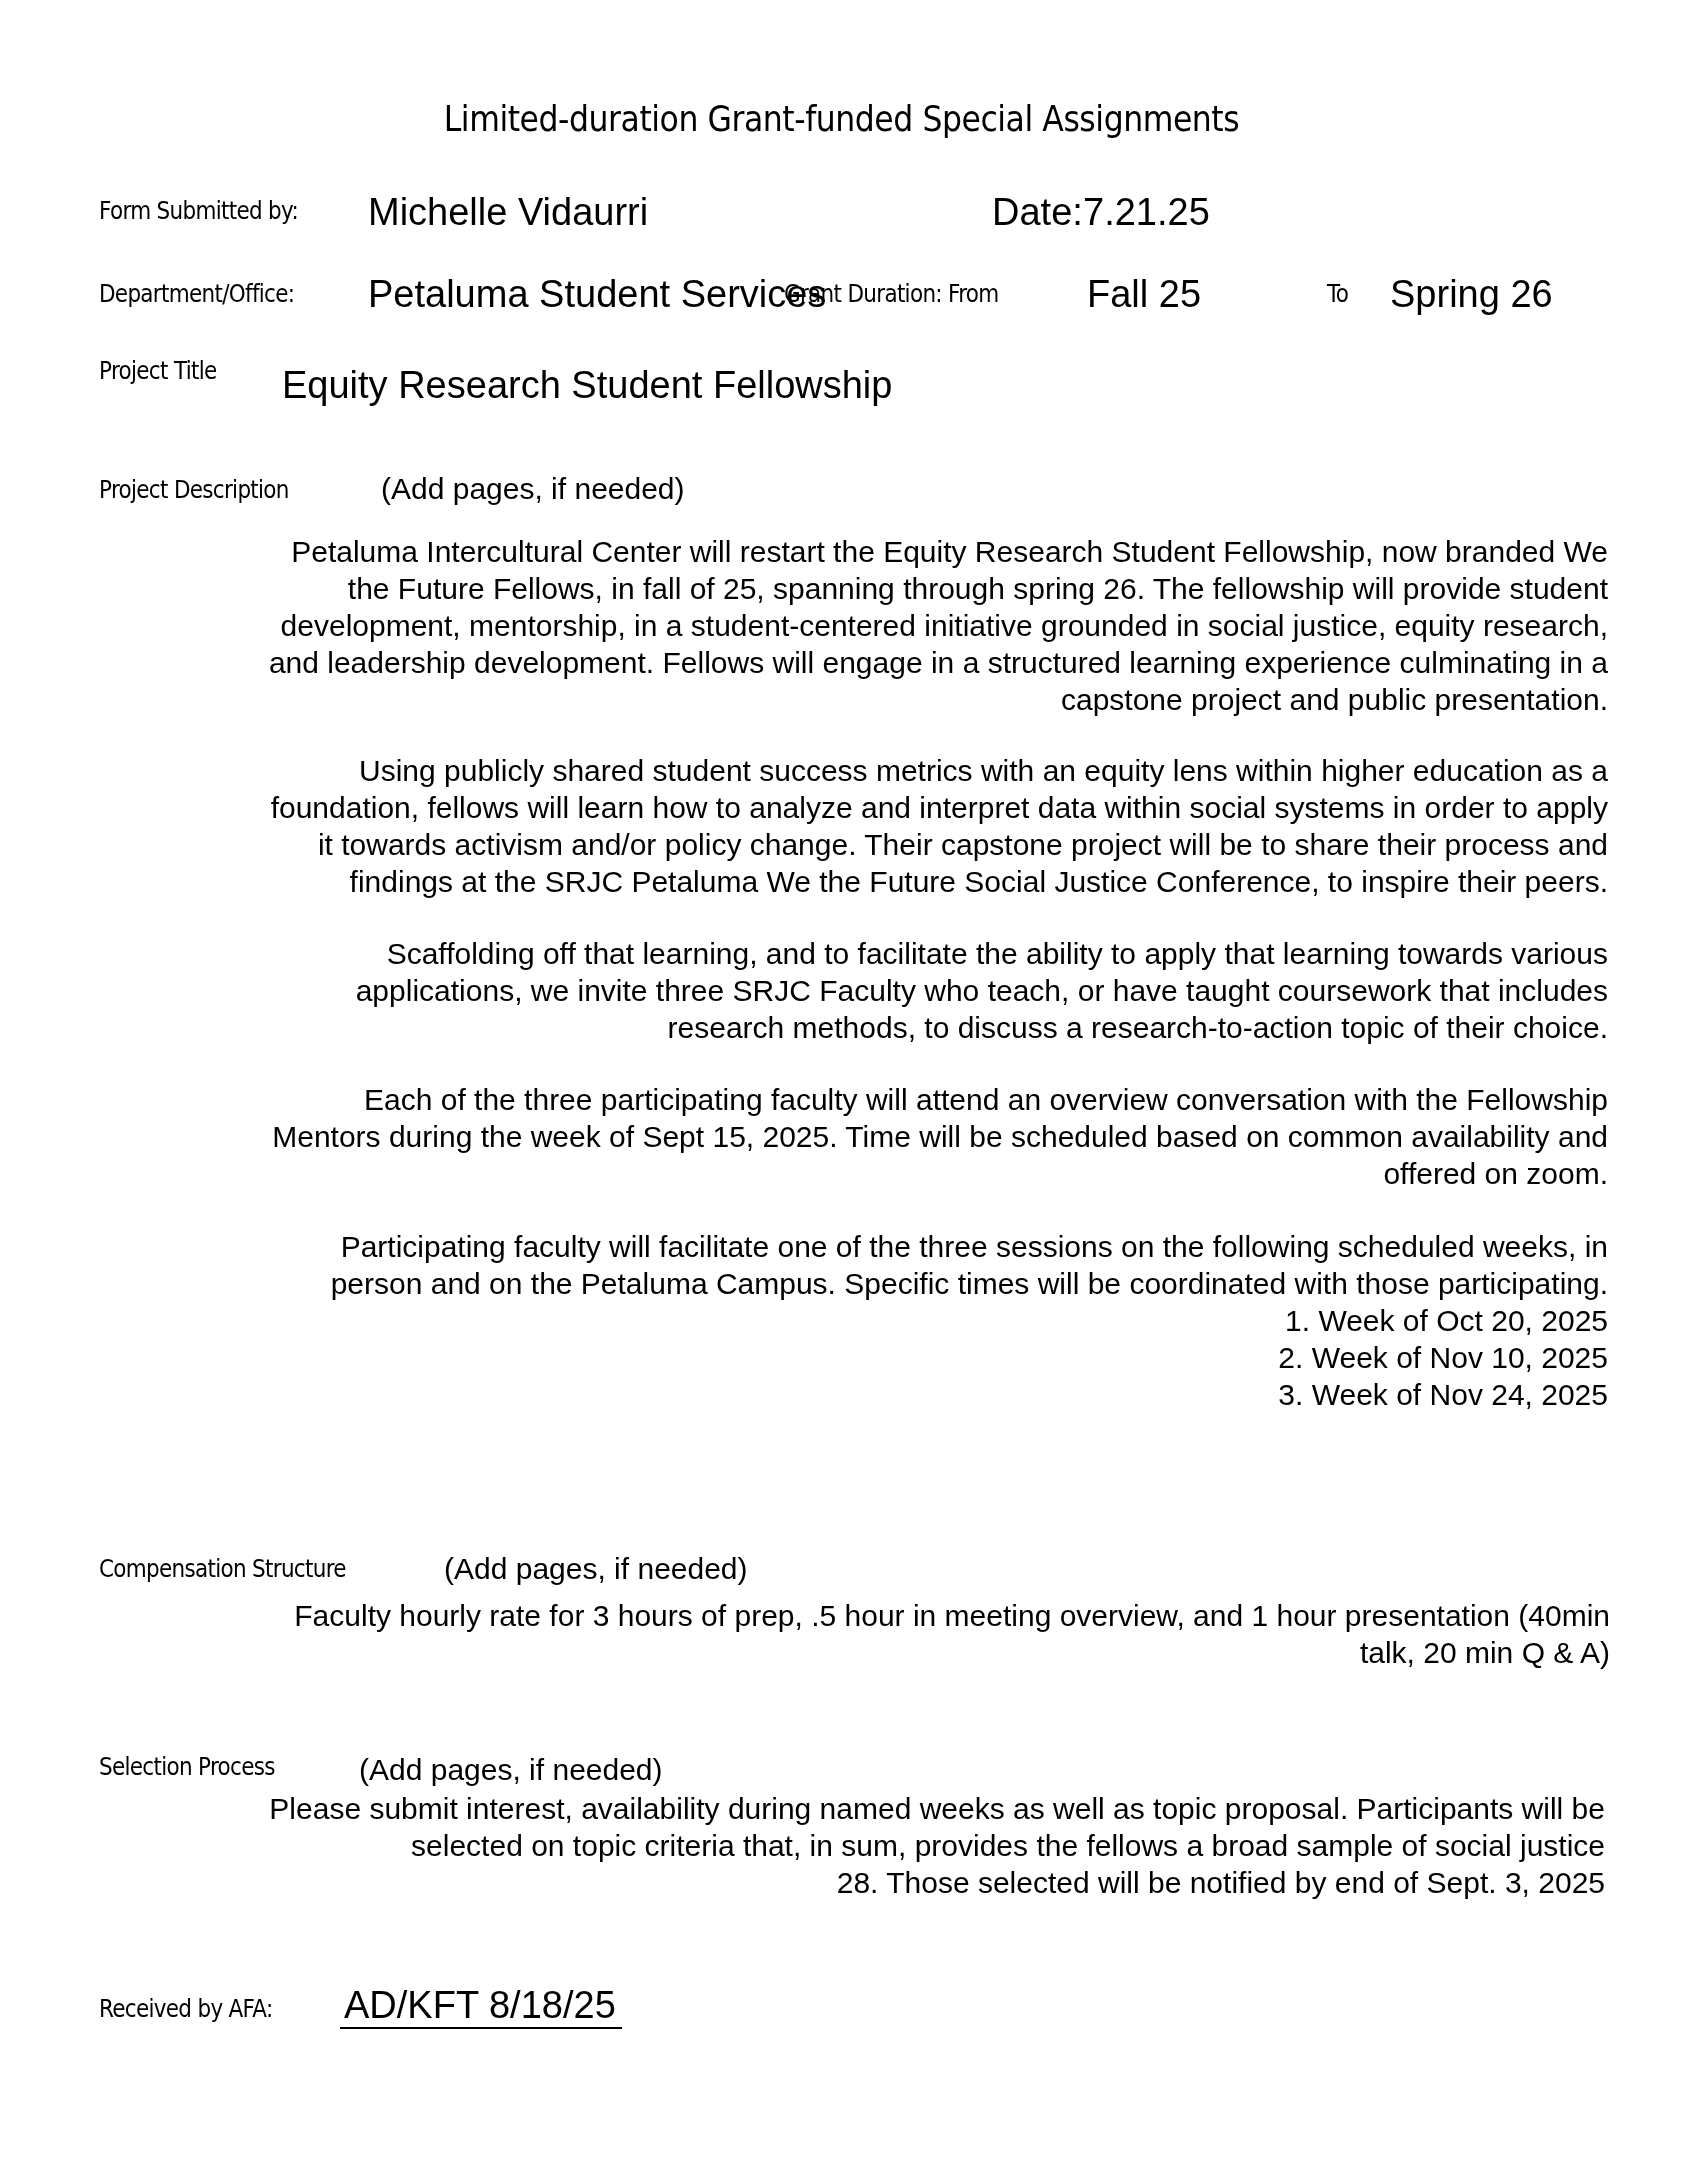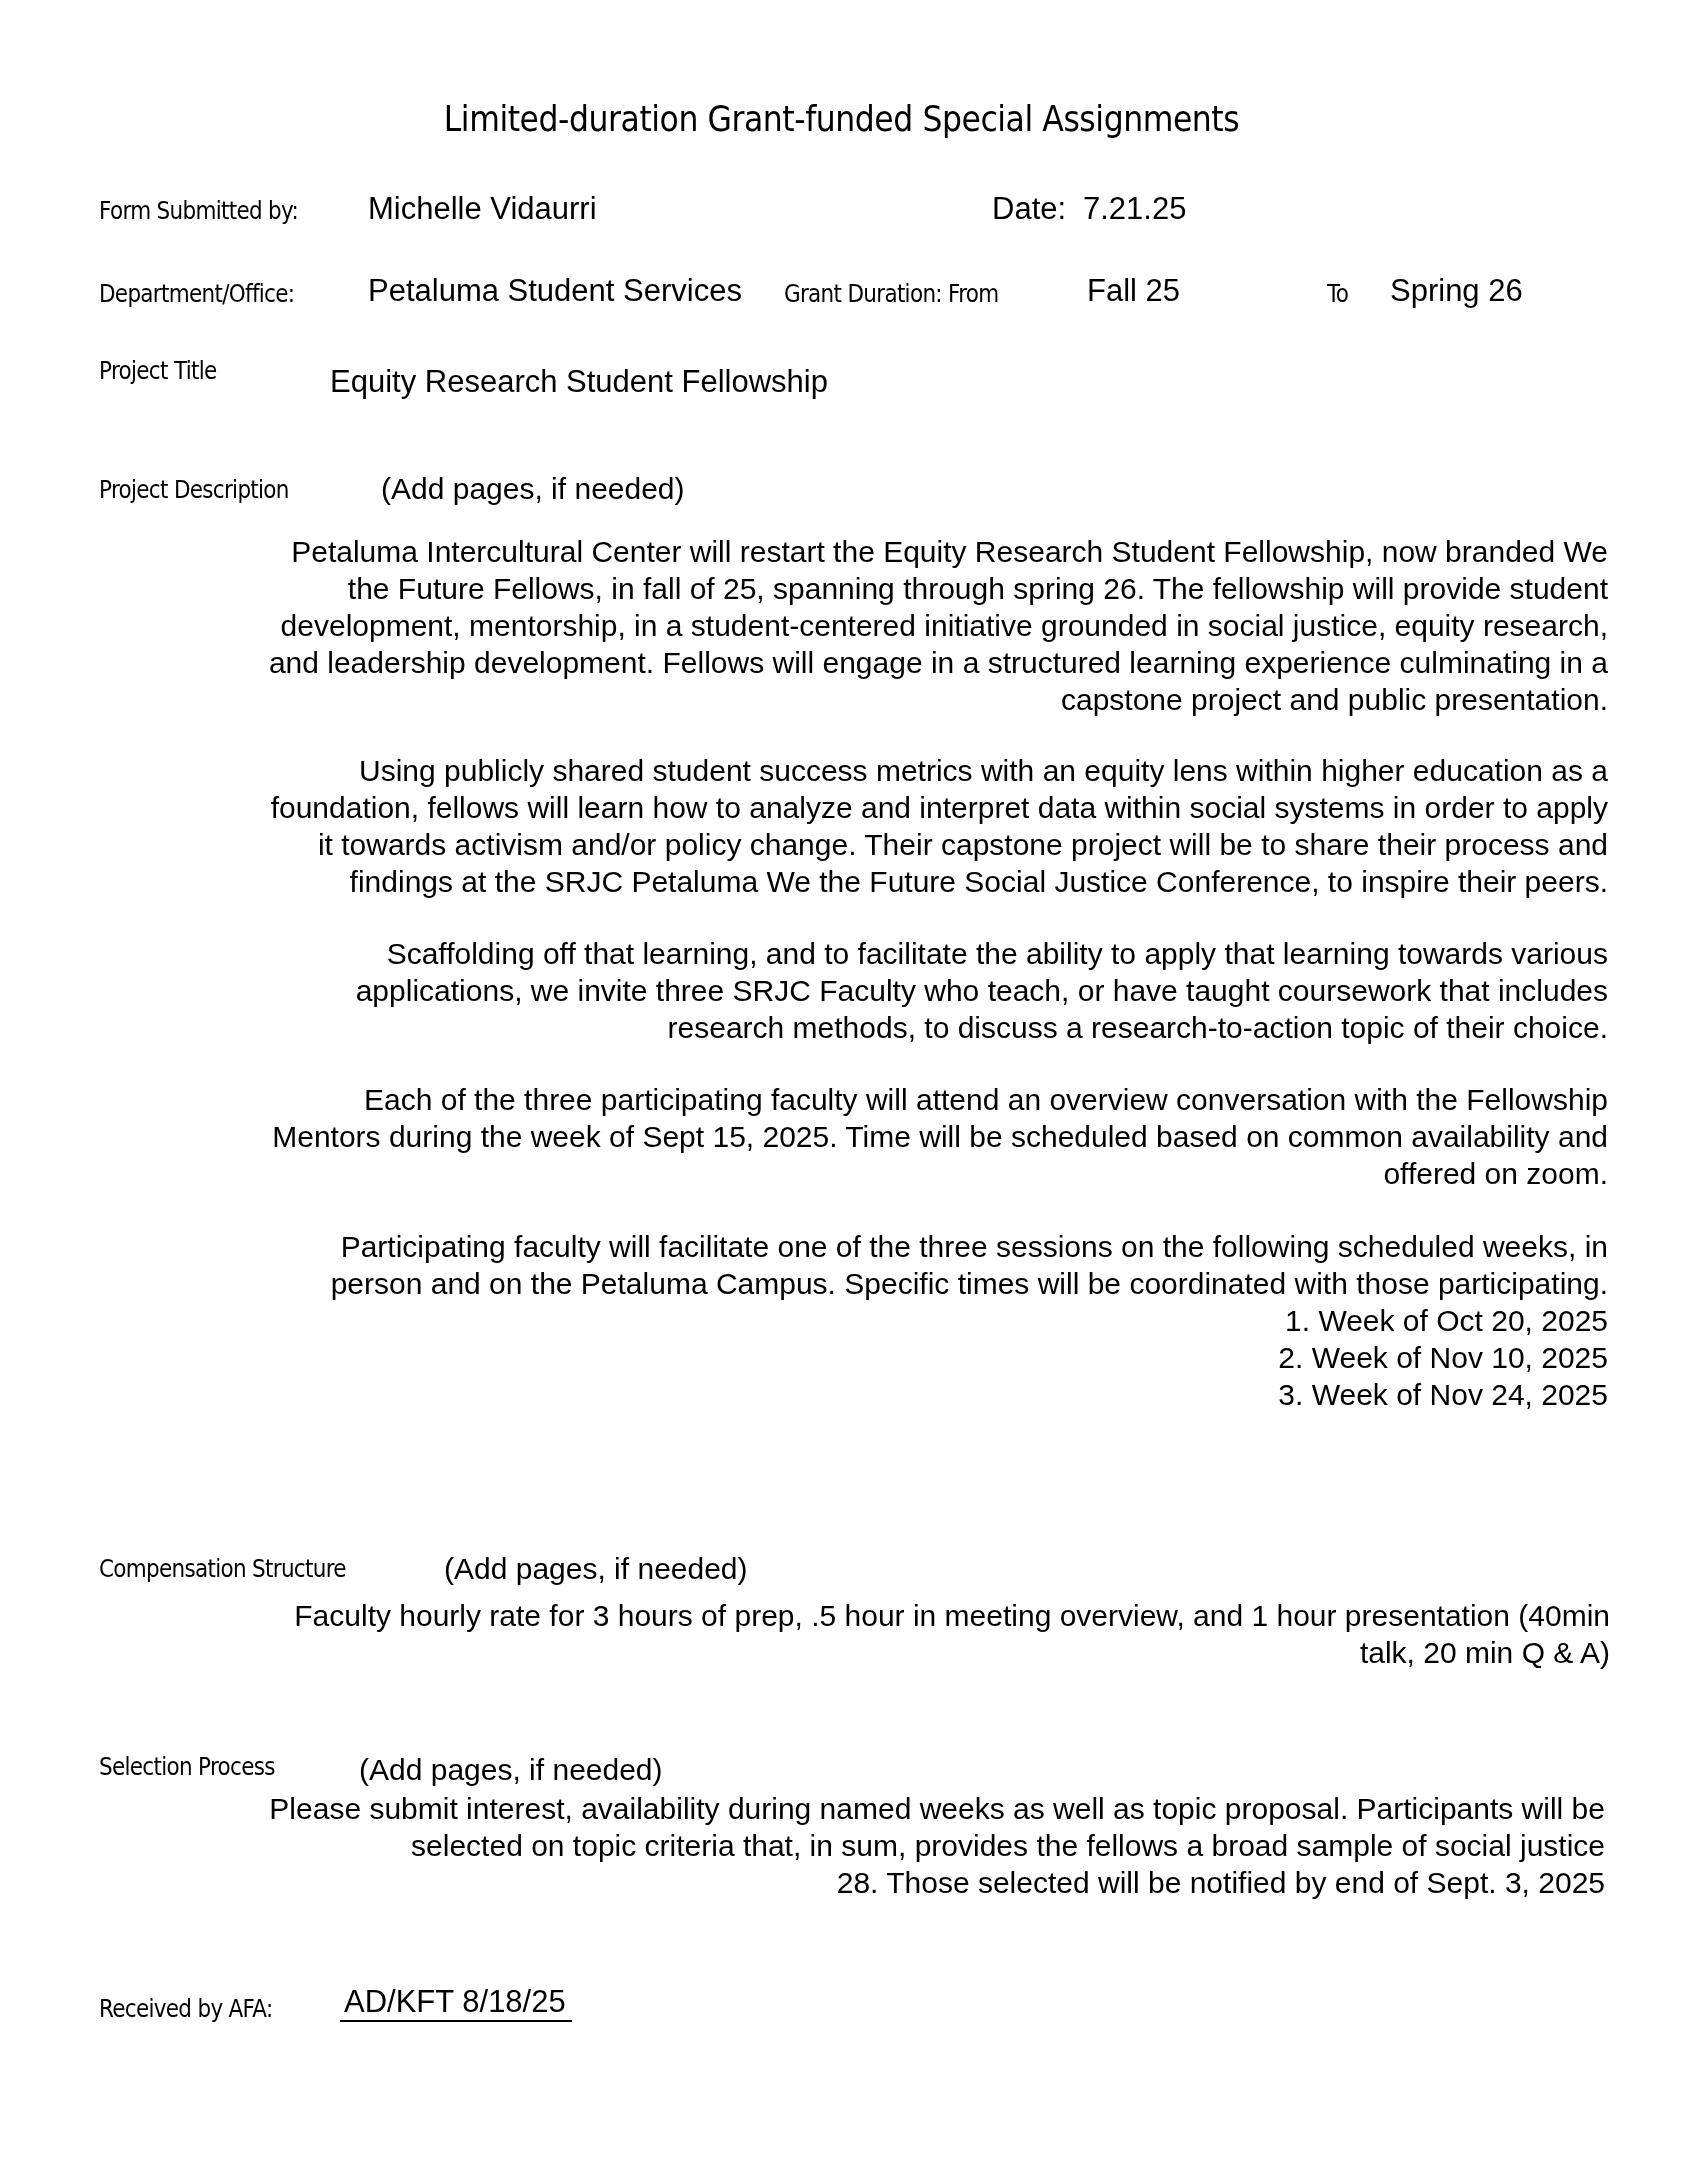--- a/index.html
+++ b/index.html
@@ -1,19 +1,19 @@
 <!DOCTYPE html>
 <html><head>
 <meta charset="utf-8">
 <style>
   html, body { margin:0; padding:0; background:#ffffff; }
   body { width:1683px; height:2178px; position:relative; overflow:hidden; color:#000; }
   .abs { position:absolute; white-space:nowrap; }
   .lbl { font-family:"DejaVu Sans", sans-serif; font-size:25px; letter-spacing:-0.8px; transform:scaleX(0.86); transform-origin:left top; }
-  .val { font-family:"Liberation Sans", sans-serif; font-size:31px; }
+  .val { font-family:"Liberation Sans", sans-serif; font-size:38px; }
   .title { font-family:"DejaVu Sans", sans-serif; font-size:35px; letter-spacing:-0.5px; left:0; width:1683px; text-align:center; top:99px; transform:scaleX(0.9); transform-origin:center top; }
   .para { position:absolute; left:103px; width:1505px; font-family:"Liberation Sans", sans-serif; font-size:30px; line-height:37px; margin:0; }
   .para .ln { display:block; white-space:nowrap;text-align:right; }
   .received-line { border-bottom:2px solid #000; padding:0 6px 0 4px; }
 </style>
 </head>
 <body>
 
 <div class="abs title">Limited-duration Grant-funded Special Assignments</div>
 
@@ -23,21 +23,21 @@
 <div class="abs val" style="left:1083px; top:191px;">7.21.25</div>
 
 <div class="abs lbl" style="left:99px; top:279px;">Department/Office:</div>
 <div class="abs val" style="left:368px; top:273px;">Petaluma Student Services</div>
 <div class="abs lbl" style="left:784px; top:279px;">Grant Duration: From</div>
 <div class="abs val" style="left:1087px; top:273px;">Fall 25</div>
 <div class="abs lbl" style="left:1327px; top:279px;">To</div>
 <div class="abs val" style="left:1370px; top:273px;margin-left:20px;">Spring 26</div>
 
 <div class="abs lbl" style="left:99px; top:356px;">Project Title</div>
-<div class="abs val" style="left:282px; top:364px;margin-left:48px;">Equity Research Student Fellowship</div>
+<div class="abs val" style="left:282px; top:364px;">Equity Research Student Fellowship</div>
 
 <div class="abs lbl" style="left:99px; top:475px;">Project Description</div>
 <div class="abs val" style="left:381px; top:472px; font-size:30px;">(Add pages, if needed)</div>
 
 <div class="para" style="top:533px;">
   <span class="ln">Petaluma Intercultural Center will restart the Equity Research Student Fellowship, now branded We</span>
   <span class="ln">the Future Fellows, in fall of 25, spanning through spring 26. The fellowship will provide student</span>
   <span class="ln">development, mentorship, in a student-centered initiative grounded in social justice, equity research,</span>
   <span class="ln">and leadership development. Fellows will engage in a structured learning experience culminating in a</span>
   <span class="ln">capstone project and public presentation.</span>

